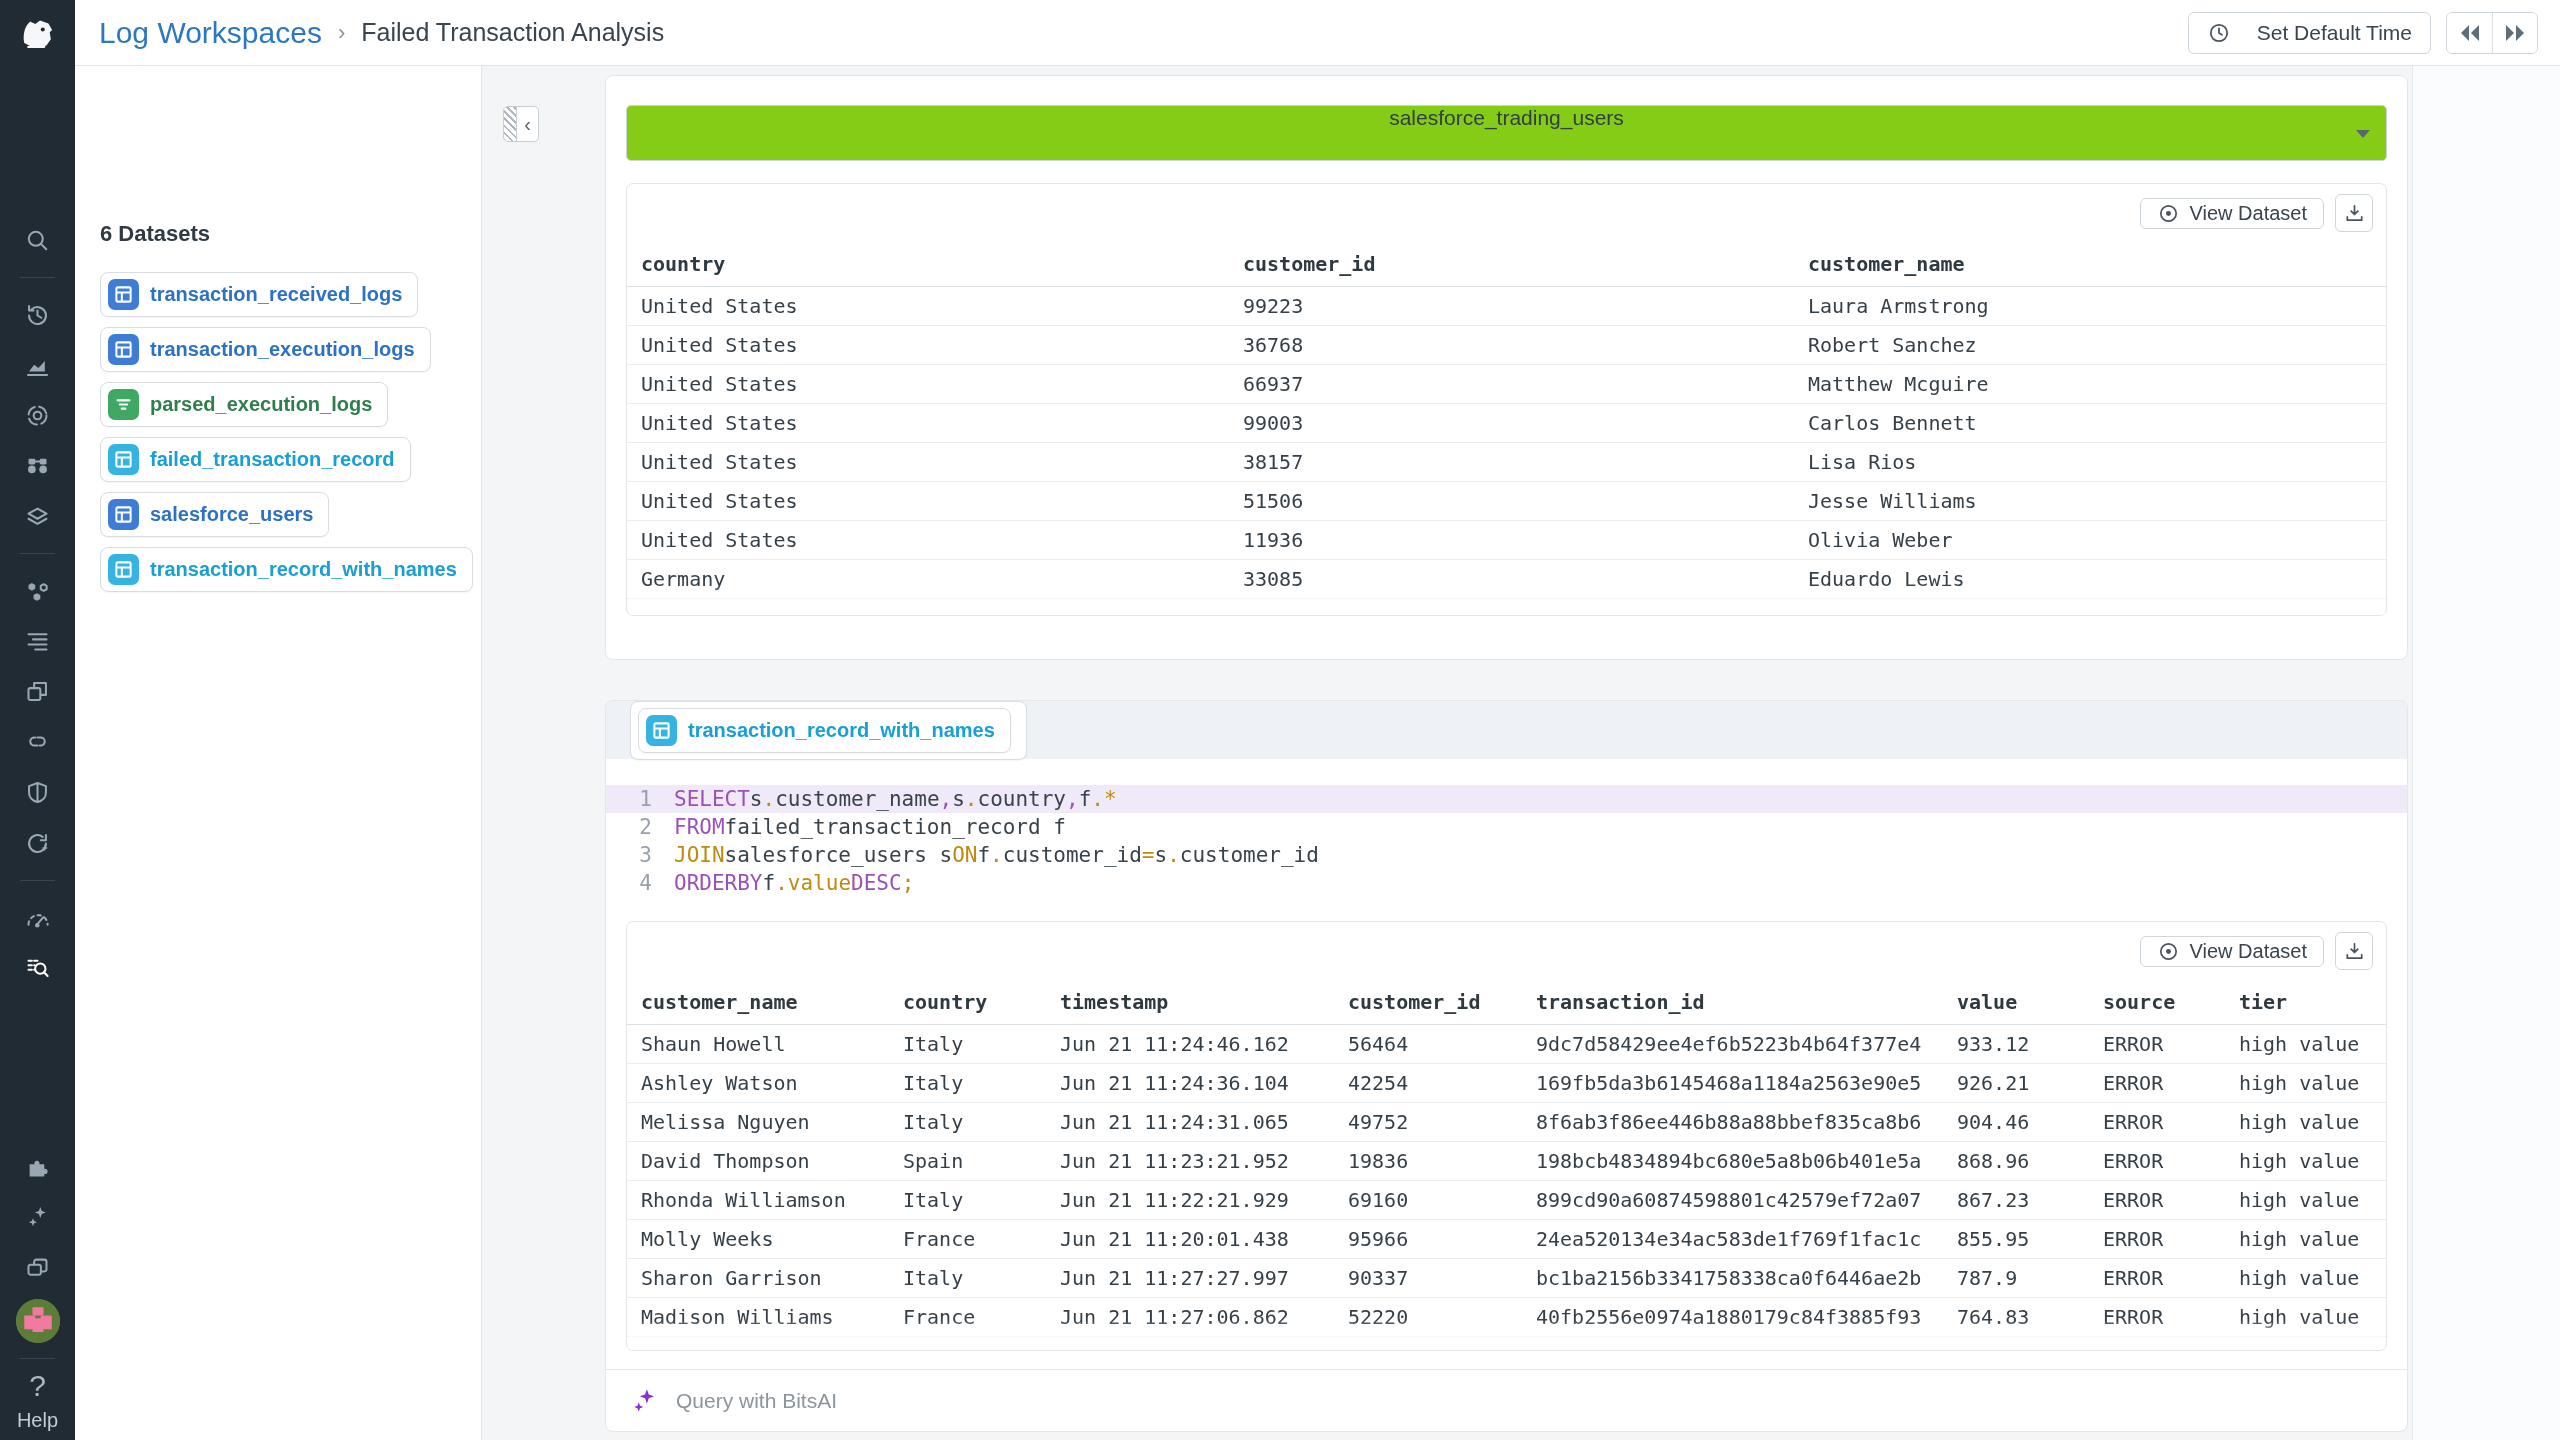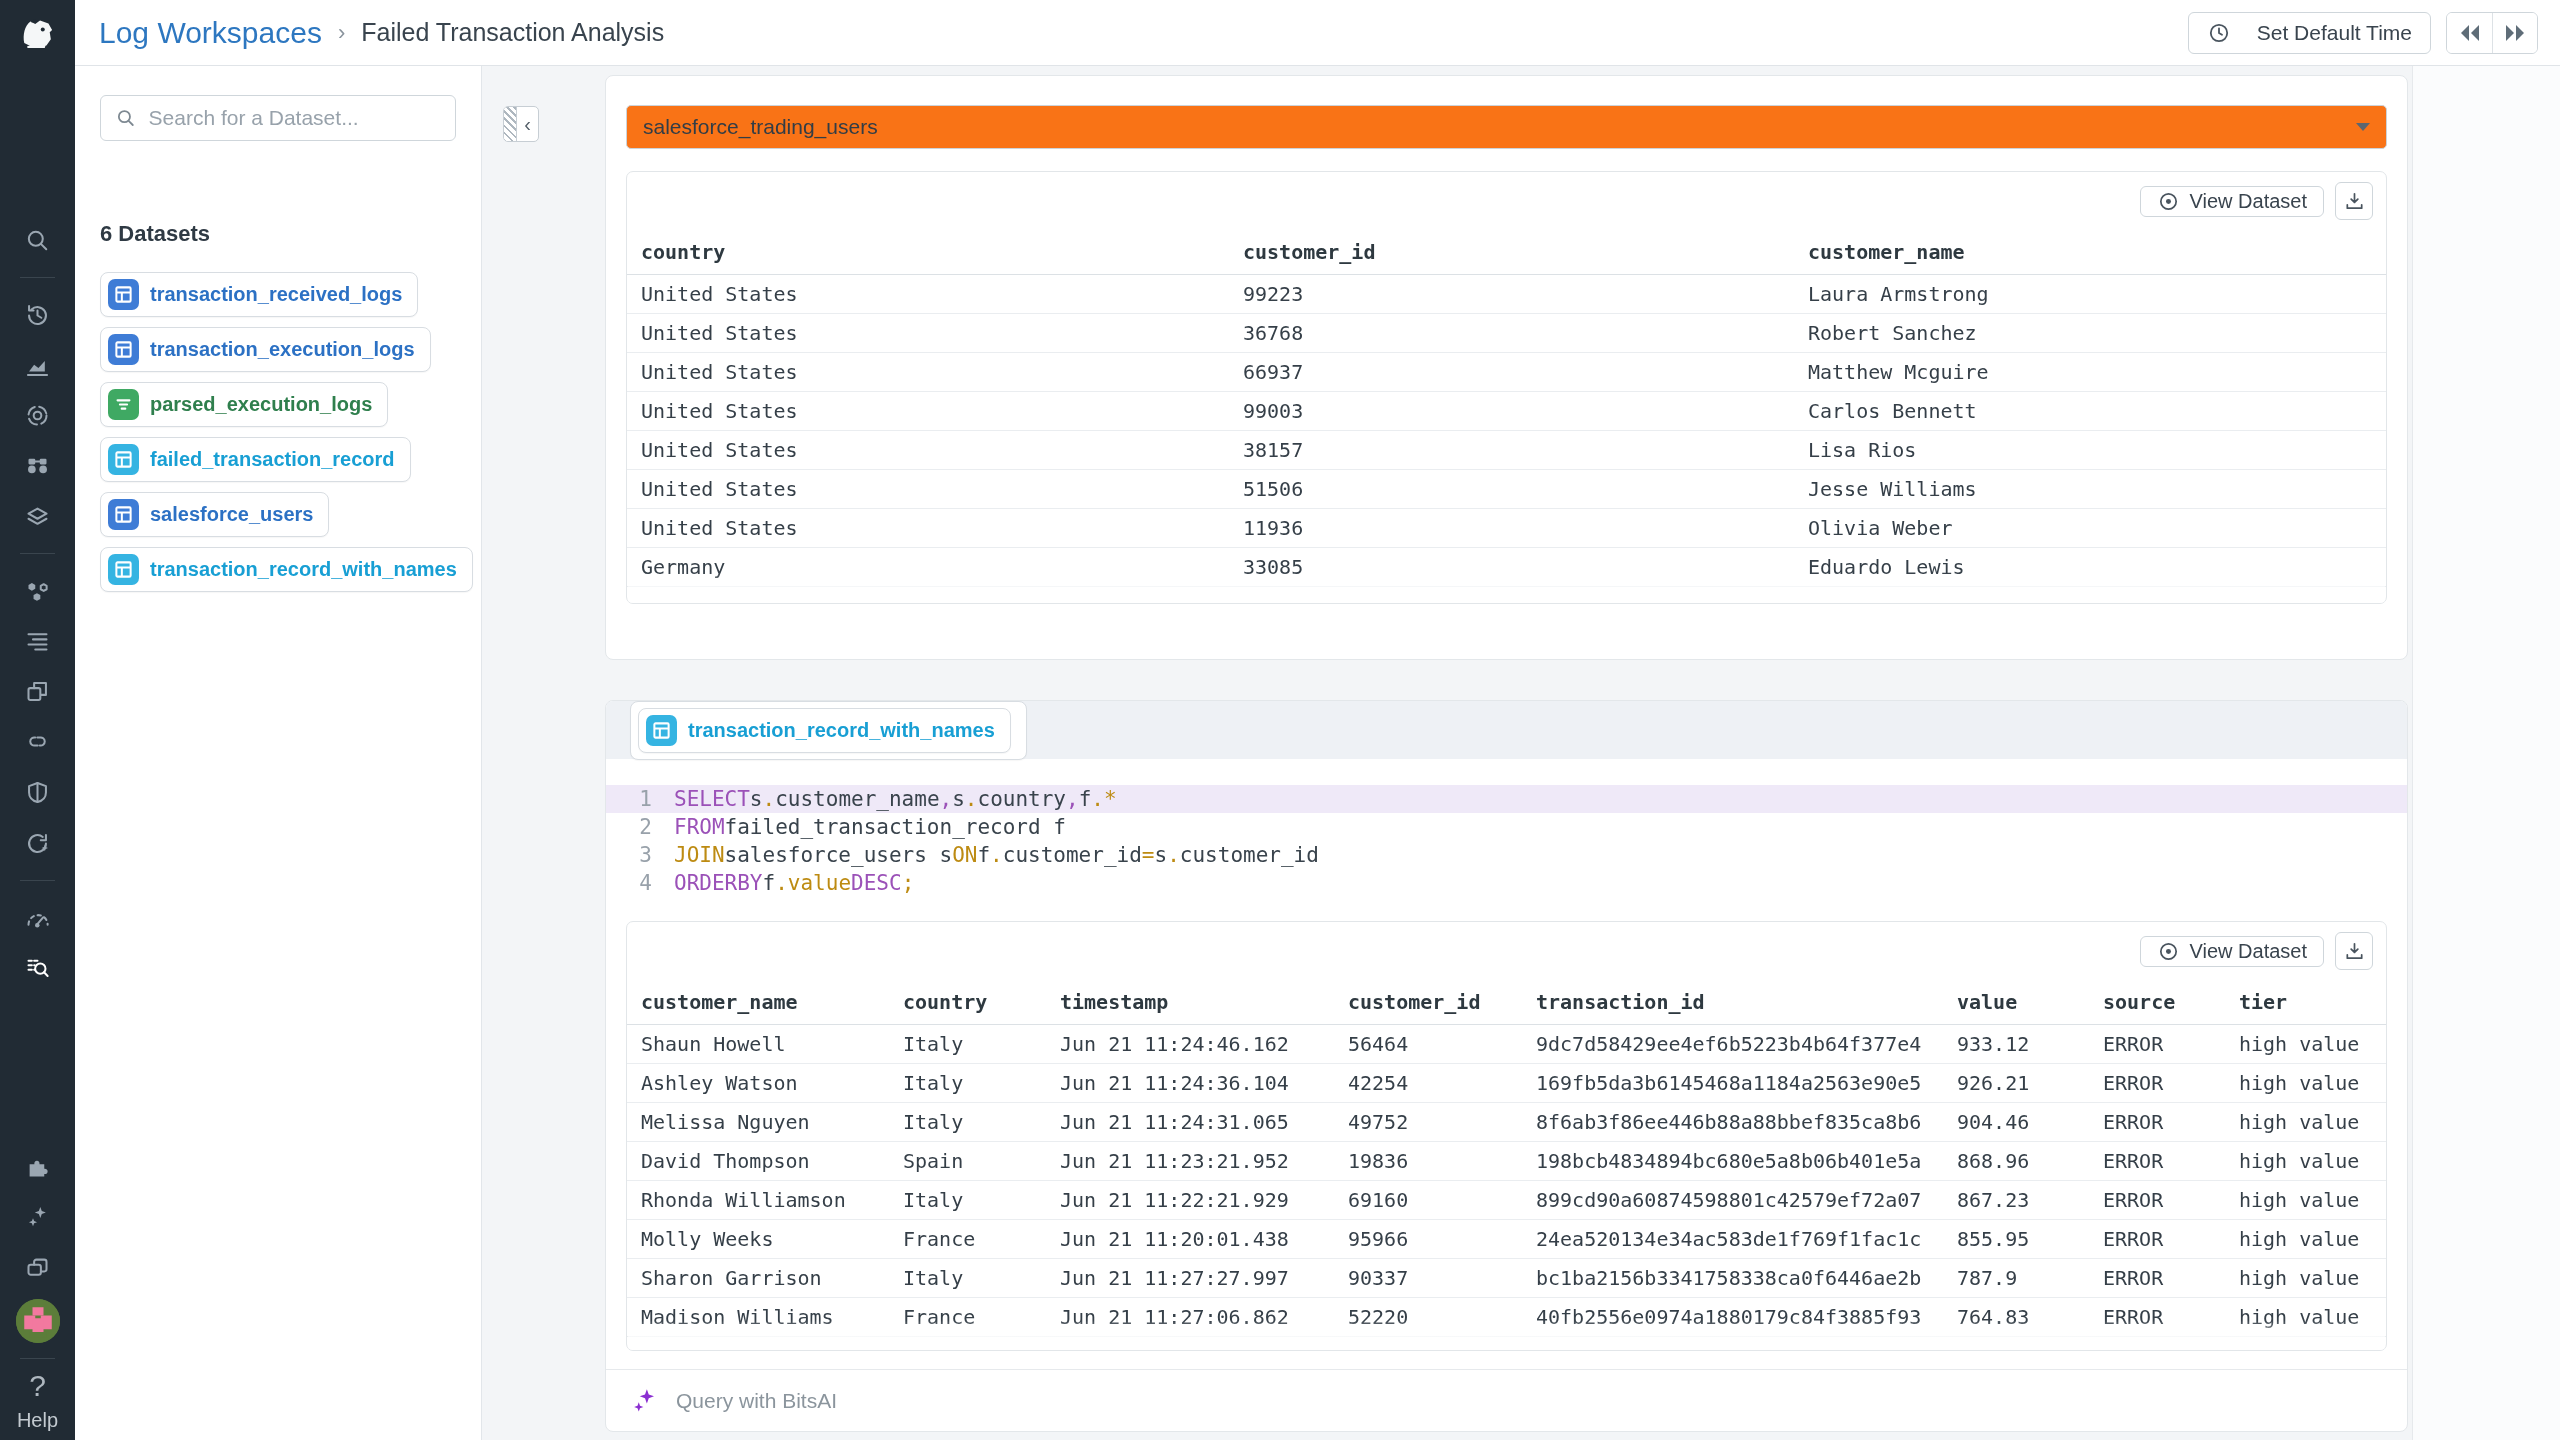--- a/index.html
+++ b/index.html
@@ -65,22 +65,22 @@
   .collapse-btn .chev { flex:1; text-align:center; font-size:20px; color:#545f69; line-height:34px; }
   .cell { position:absolute; left:123px; width:1803px; background:#fff; border:1px solid #e3e7ea; border-radius:8px; }
   .cell1 { top:9px; height:585px; padding:15px 20px 20px 20px; }
   .cell2 { top:634px; height:732px; display:flex; flex-direction:column; }
   
   .src-toggle { display:inline-flex; height:42px; border:1px solid #ccd3d9; border-radius:6px; overflow:hidden; font-size:21px; }
   .src-toggle .seg1 { background:#e9edf0; color:#49545e; display:flex; align-items:center; padding:0 16px; border-right:1px solid #ccd3d9; }
   .src-toggle .seg2 { background:#fff; color:#323d46; display:flex; align-items:center; gap:14px; padding:0 16px; cursor:pointer; }
   .src-toggle .caret { border-left-width:6px; border-right-width:6px; border-top-width:7px; }
   
-  .ds-select { margin-top:14px; height:44px; border:1px solid #ccd3d9; border-radius:5px; display:flex; align-items:center;
-    padding:0 16px; font-size:21px; color:#323d46; cursor:pointer; background:#f97316; }
+  .ds-select { margin-top:14px; height:56px; border:1px solid #ccd3d9; border-radius:5px; display:flex; align-items:center;
+    padding:0 16px; font-size:21px; color:#323d46; cursor:pointer; background:#84cc16;flex-direction:column; }
   .ds-select .caret { margin-left:auto; }
   
   .tbl-wrap { position:relative; border:1px solid #e2e6e9; border-radius:7px; overflow:hidden; background:#fff; }
   .cell1 .tbl-wrap { margin-top:22px; height:433px; }
   .cell2 .tbl-wrap { margin:6px 20px 0 20px; height:430px; }
   .tbl-toolbar { height:58px; display:flex; align-items:center; justify-content:flex-end; gap:11px; padding:0 13px; }
   .vd-btn { height:31px; padding:0 16px; gap:10px; font-size:20px; color:#39444e; }
   .vd-btn svg, .dl-btn svg { stroke:#49545e; fill:none; stroke-width:1.8; stroke-linecap:round; stroke-linejoin:round; }
   .dl-btn { width:38px; height:38px; justify-content:center; }
   table { width:100%; border-collapse:collapse; table-layout:fixed; font-family:"DejaVu Sans Mono", monospace; }
@@ -274,27 +274,20 @@
       <div class="arrow-btn">
         <svg width="24" height="20" viewBox="0 0 24 20">
             <path d="M3 2l8 8-8 8zM13 2l8 8-8 8z"></path>
           </svg>
       </div>
     </div>
   </div>
 </div>
 
 <div class="ds-panel">
-  <div class="ds-search">
-    <svg width="24" height="24" viewBox="0 0 24 24">
-        <circle cx="10.5" cy="10.5" r="6.2"></circle>
-        <path d="M15.2 15.2l4.6 4.6"></path>
-      </svg>
-    <input type="text" placeholder="Search for a Dataset..." style="">
-  </div>
   <div class="ds-count">6 Datasets</div>
   <div class="ds-list" id="dataset-list">
       <div class="pill">
         <span class="pill-ic" style="background: rgb(62, 124, 214);">
           <svg width="19" height="19" viewBox="0 0 16 16">
             <rect x="2" y="2" width="12" height="12" rx="1" fill="none" stroke="#fff" stroke-width="1.7"></rect>
             <path d="M2 6.3h12M6.6 6.3V14" stroke="#fff" stroke-width="1.7" fill="none"></path>
           </svg>
         </span>
         <span class="pill-label" style="color: rgb(44, 113, 196);">transaction_received_logs</span>

